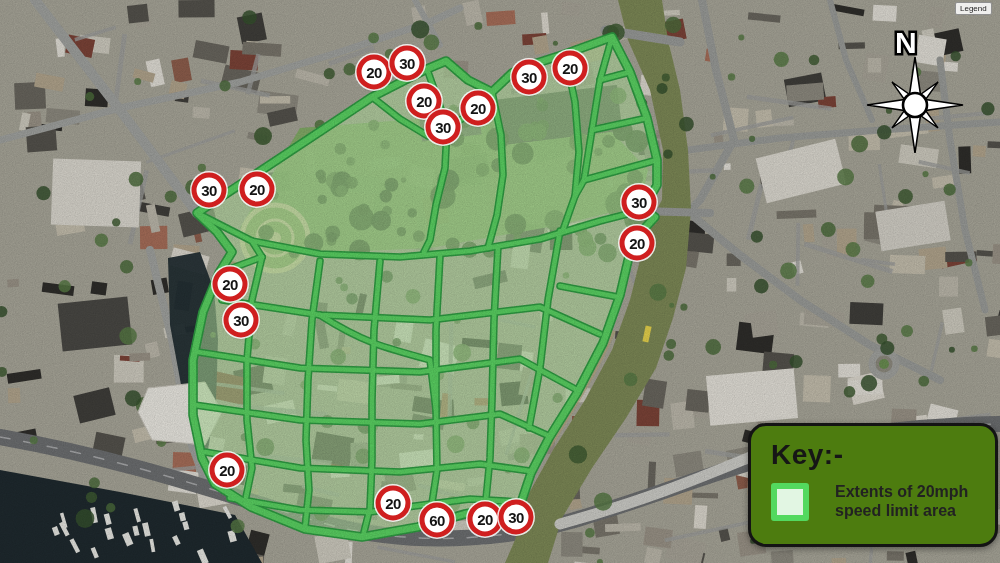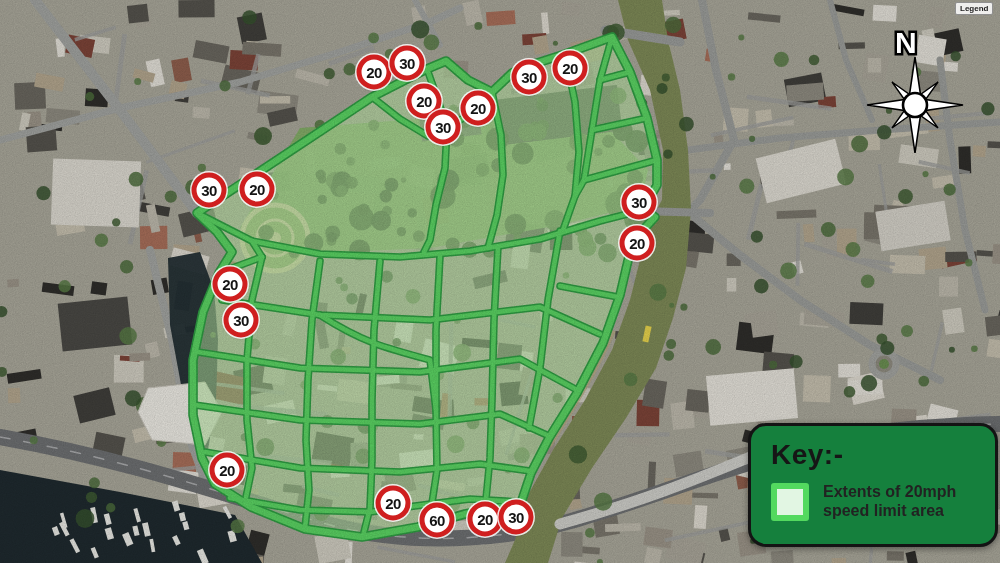--- a/index.html
+++ b/index.html
@@ -19,32 +19,32 @@
   .sign{position:absolute;width:35px;height:35px;box-sizing:border-box;border-radius:50%;
         background:#fff;border:5px solid var(--sign-ring);
         display:flex;align-items:center;justify-content:center;
         font-weight:800;font-size:15px;color:var(--sign-text);
         transform:translate(-50%,-50%);
         box-shadow:0 0 0 1.5px rgba(255,255,255,.85), 0 1px 2px rgba(0,0,0,.35);
         letter-spacing:-.5px;}
 
   
   .key-panel{position:absolute;left:748px;top:423px;width:250px;height:124px;box-sizing:border-box;
-             background:#15803d;border:3px solid var(--key-border);border-radius:18px;
+             background:#4d7c0f;border:3px solid var(--key-border);border-radius:18px;
              padding:13px 16px 10px 20px;box-shadow:0 2px 6px rgba(0,0,0,.4);}
   .key-title{font-weight:800;font-size:28px;color:#161616;letter-spacing:.5px;}
-  .key-item{display:flex;align-items:center;gap:14px;margin-top:12px;}
+  .key-item{display:flex;align-items:center;gap:26px;margin-top:12px;}
   .key-swatch{width:38px;height:38px;box-sizing:border-box;flex:0 0 38px;
               border:6px solid var(--swatch-border);background:var(--swatch-fill);border-radius:3px;}
   .key-label{font-weight:700;font-size:16px;line-height:1.18;color:#222;width:158px;}
 
   
   .legend-chip{position:absolute;left:955px;top:2px;background:rgba(255,255,255,.85);
                border:1px solid #8f8f8f;border-radius:2px;padding:1px 4px;
-               font-size:8px;font-weight:700;color:#222;cursor:pointer;}
+               font-size:8px;font-weight:400;color:#222;cursor:pointer;}
 
   
   #compass{left:845px;top:15px;}
   #compass text{font-family:"Liberation Sans",sans-serif;font-weight:800;}
 </style>
 </head>
 <body>
 
 <div id="stage">
 

